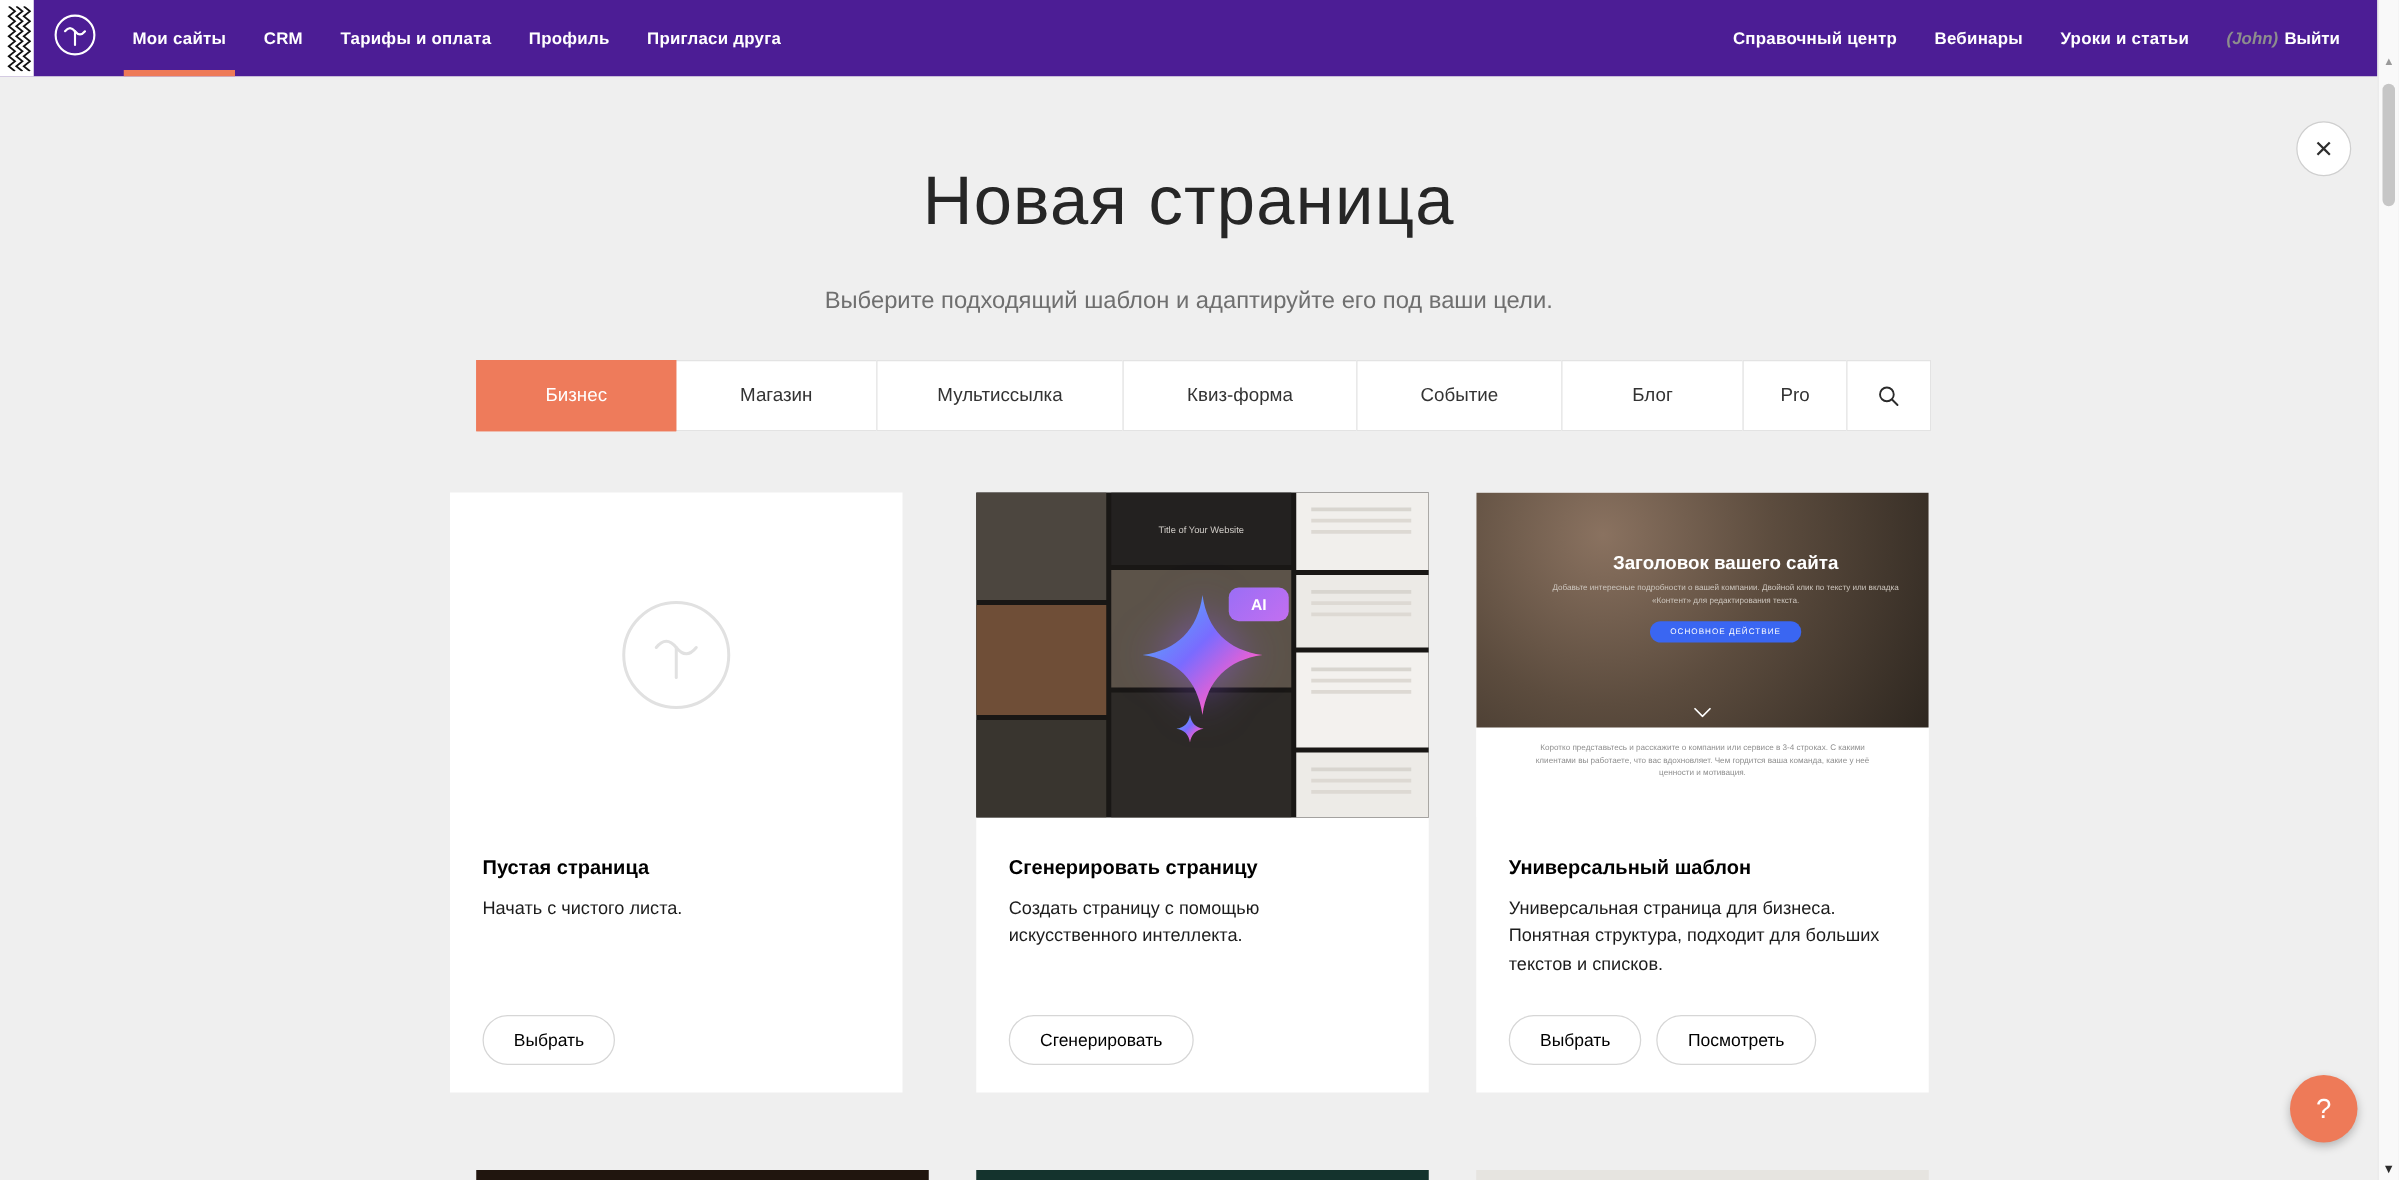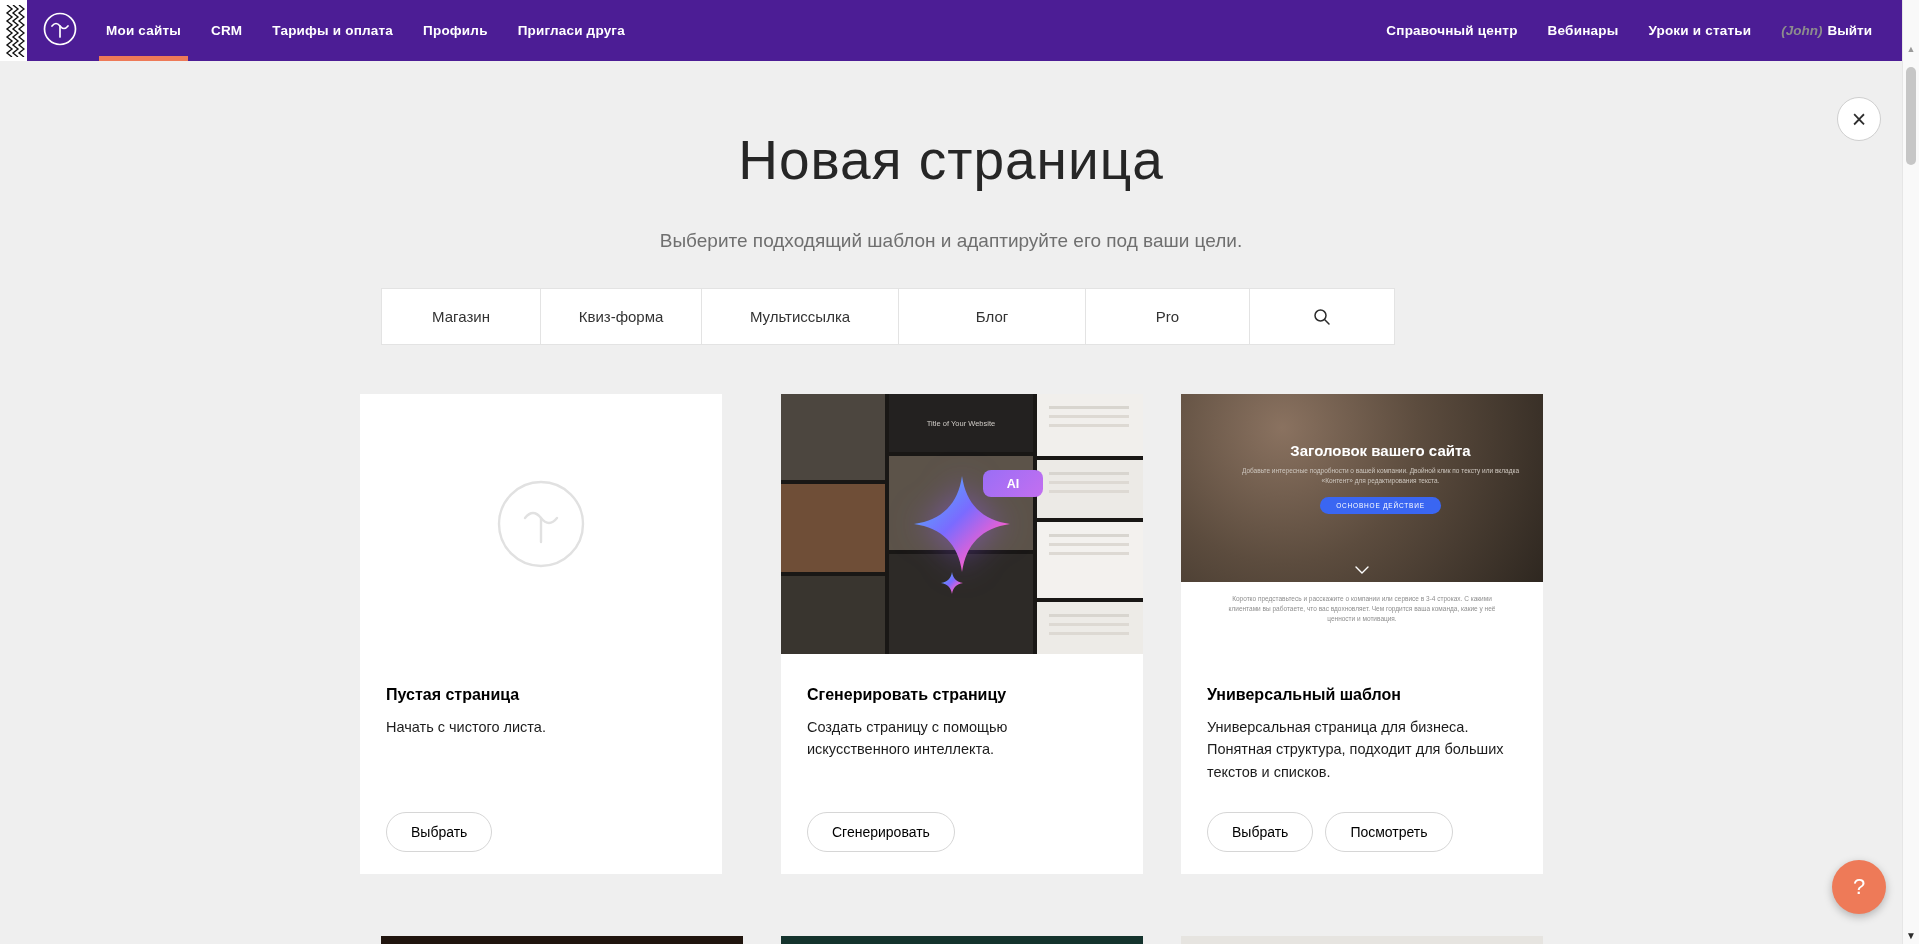--- a/index.html
+++ b/index.html
@@ -102,21 +102,21 @@
   .tr2 { left:256px; top:66px; width:106px; height:58px; background:#eceae6; }
   .tr3 { left:256px; top:128px;width:106px; height:76px; background:#f3f1ee; }
   .tr4 { left:256px; top:208px;width:106px; height:52px; background:#edebe7; }
   .tr1::before,.tr2::before,.tr3::before,.tr4::before {
     content:""; position:absolute; left:12px; right:14px; top:12px; height:3px;
     background:#d8d5cf; box-shadow:0 9px 0 #ddd9d3, 0 18px 0 #ddd9d3;
   }
   .ai-star { position:absolute; left:133px; top:82px; filter:drop-shadow(0 0 16px rgba(150,90,255,.5)); }
   .ai-star-small { position:absolute; left:160px; top:178px; }
   .ai-badge {
-    position:absolute; left:202px; top:76px; width:60px; height:27px; border-radius:8px;
+    position:absolute; left:202px; top:76px; width:48px; height:27px; border-radius:8px;
     background:linear-gradient(135deg,#9a6ef6,#c36ff0); color:#fff;
     font-size:12.5px; font-weight:700; display:flex; align-items:center; justify-content:center;
   }
 
   
   .uni-preview { height:260px; overflow:hidden; }
   .uni-hero {
     height:188px; position:relative; text-align:center; padding-top:48px;
     background:radial-gradient(circle at 28% 18%, #8a7260 0%, #5c4c3e 45%, #2e2720 100%);
     padding-left:37px;
@@ -192,23 +192,25 @@
 </header>
 
 <div class="close-btn">
   <span>×</span>
 </div>
 
 <h1 class="page-title">Новая страница</h1>
 <p class="page-subtitle">Выберите подходящий шаблон и адаптируйте его под ваши цели.</p>
 
 <div class="tabs">
+  <div class="tab active">Бизнес</div>
   <div class="tab">Магазин</div>
+  <div class="tab">Мультиссылка</div>
   <div class="tab">Квиз-форма</div>
-  <div class="tab">Мультиссылка</div>
+  <div class="tab">Событие</div>
   <div class="tab">Блог</div>
   <div class="tab">Pro</div>
   <div class="tab">
     <svg width="18" height="18" viewBox="0 0 18 18" fill="none" stroke="#2b2b2b" stroke-width="1.5" stroke-linecap="round">
       <circle cx="7.5" cy="7.5" r="5.5"></circle>
       <path d="M11.8 11.8 L16 16"></path>
     </svg>
   </div>
 </div>
 

